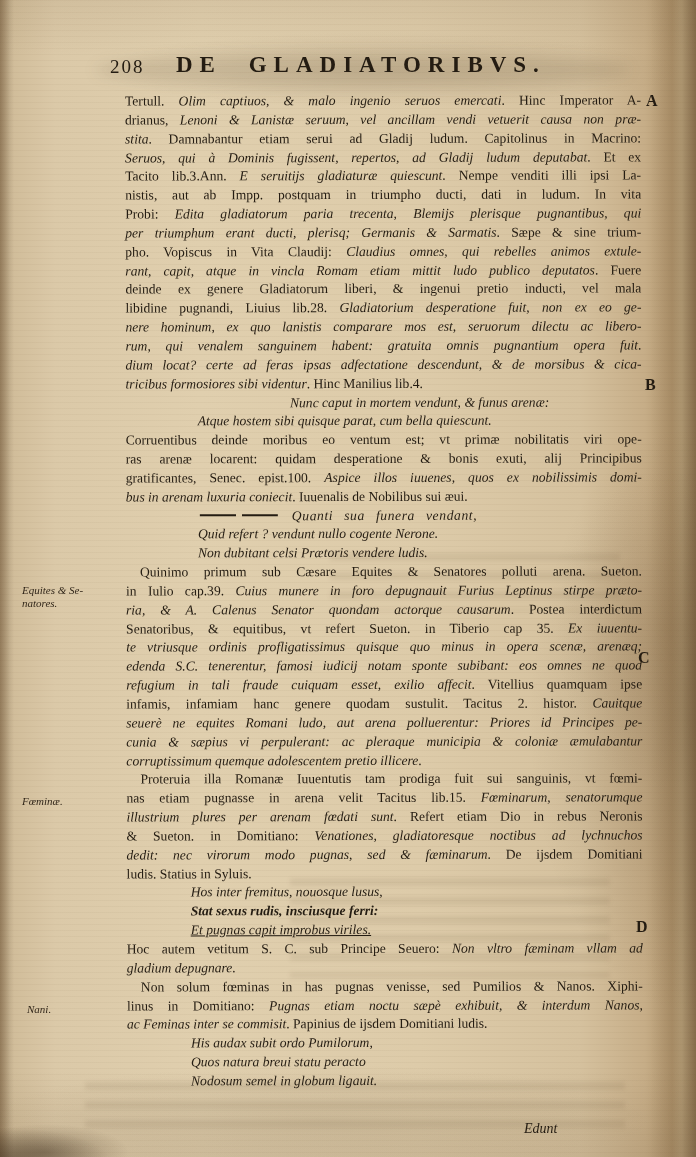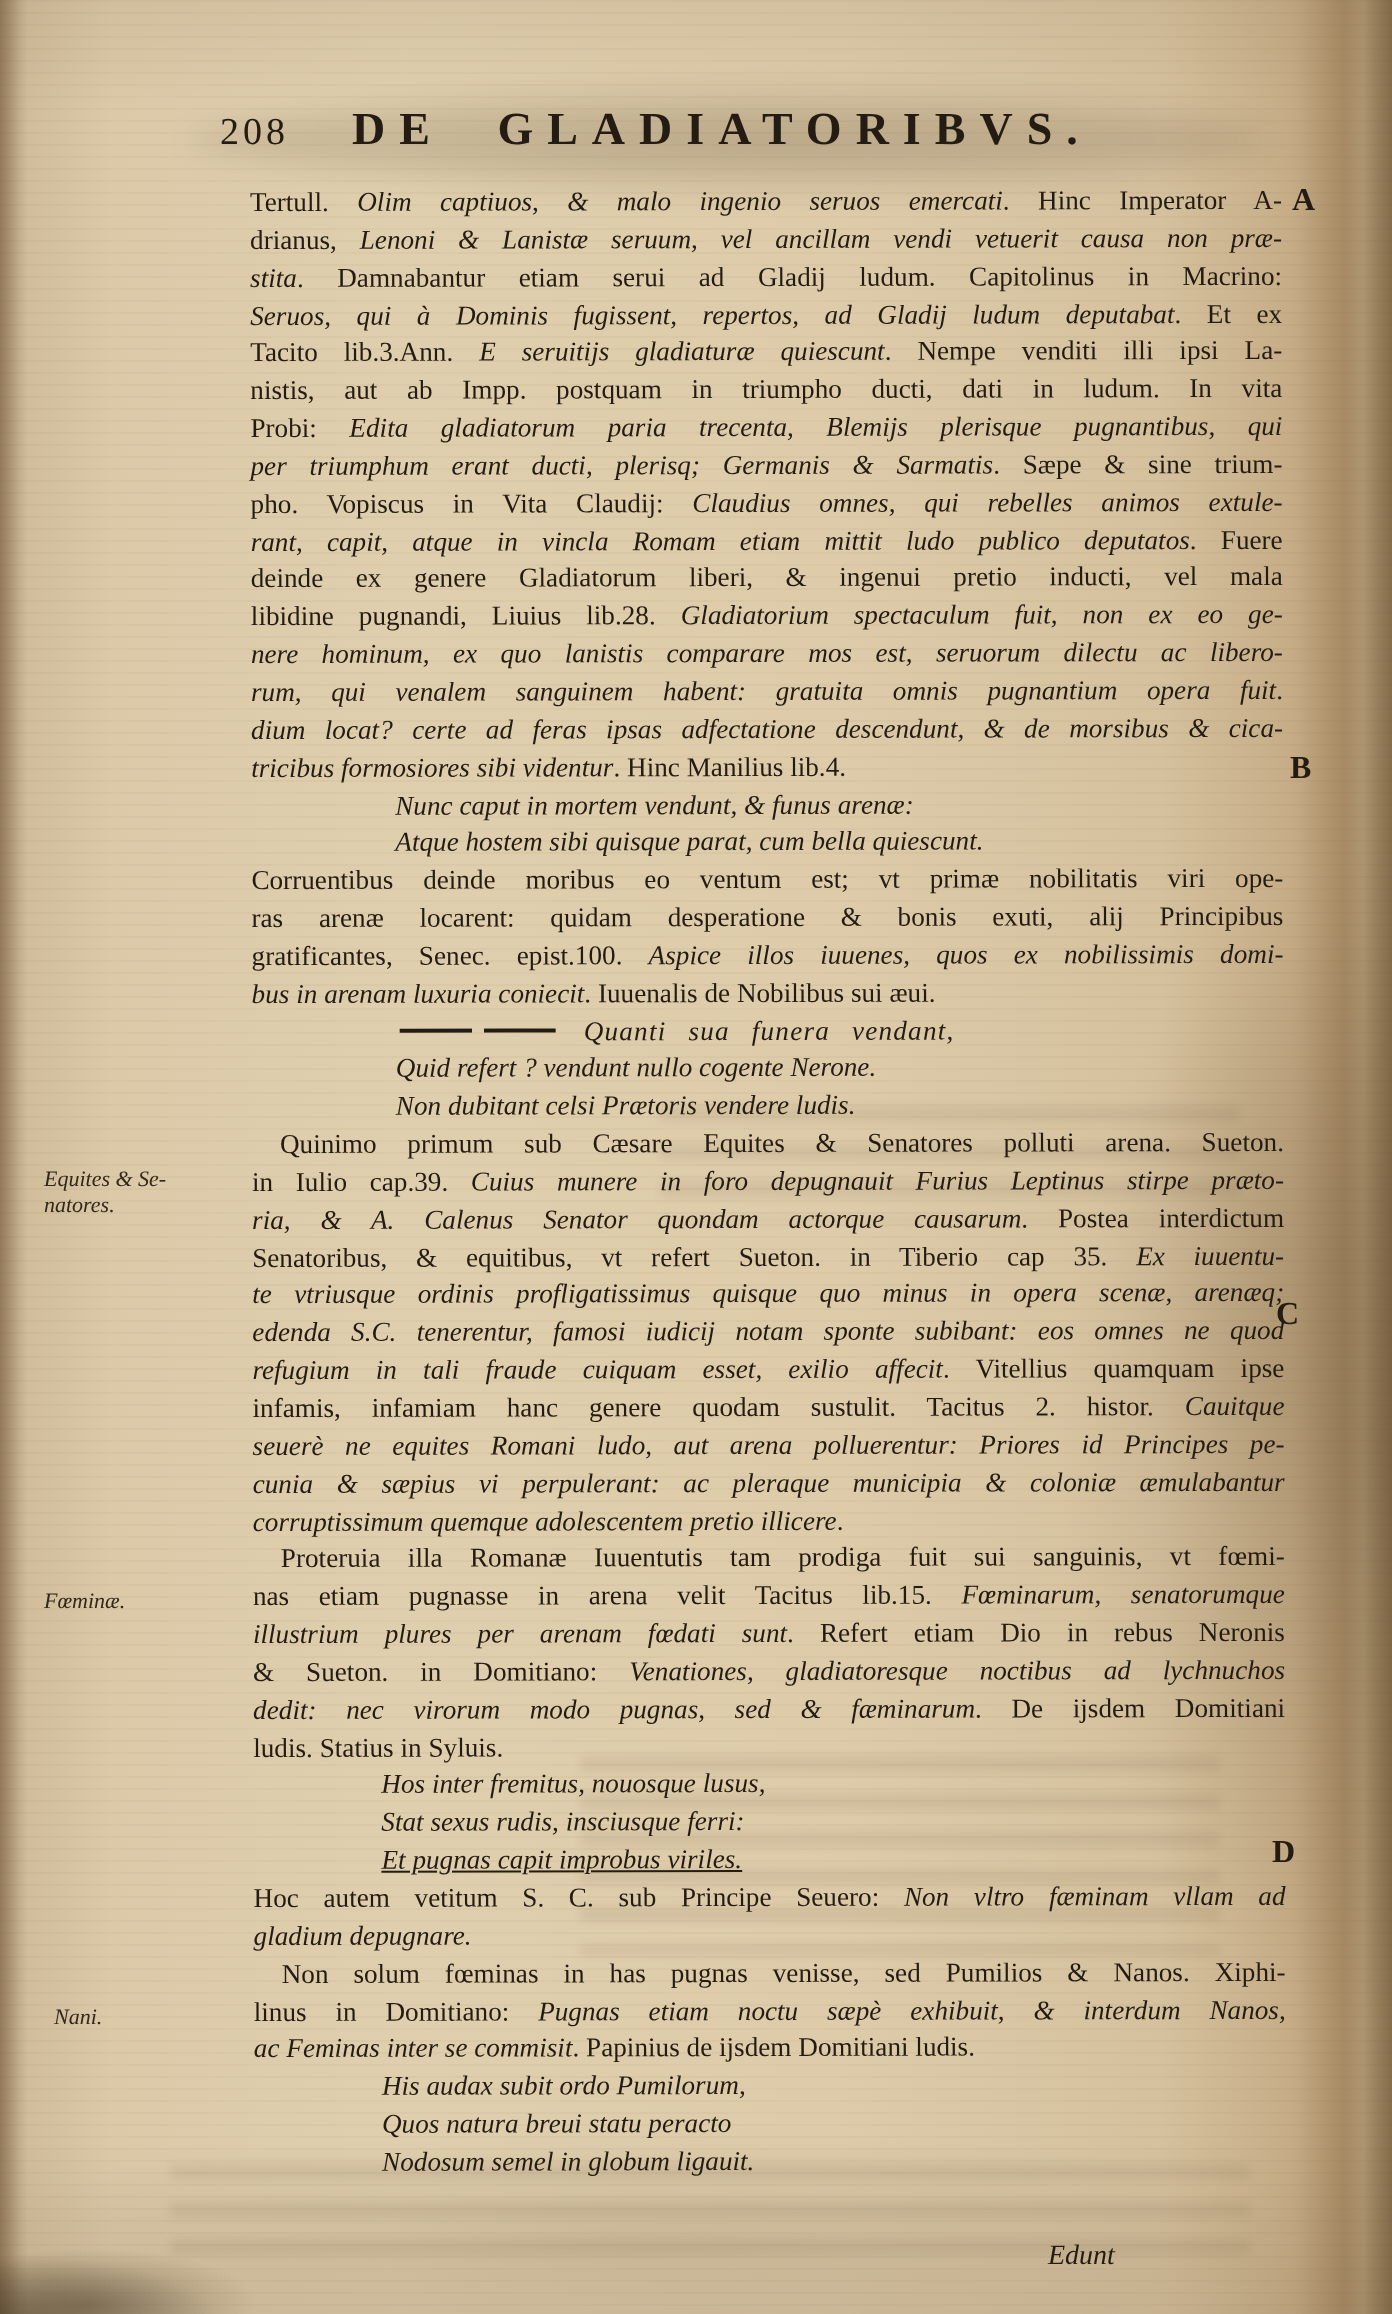--- a/index.html
+++ b/index.html
@@ -80,26 +80,26 @@
       <div class="line j"><span class="ro">drianus, </span><span class="it">Lenoni &amp; Lanistæ seruum, vel ancillam vendi vetuerit causa non præ-</span></div>
       <div class="line j"><span class="it">stita</span><span class="ro">. Damnabantur etiam serui ad Gladij ludum. Capitolinus in Macrino:</span></div>
       <div class="line j"><span class="it">Seruos, qui à Dominis fugissent, repertos, ad Gladij ludum deputabat</span><span class="ro">. Et ex</span></div>
       <div class="line j"><span class="ro">Tacito lib.3.Ann. </span><span class="it">E seruitijs gladiaturæ quiescunt</span><span class="ro">. Nempe venditi illi ipsi La-</span></div>
       <div class="line j"><span class="ro">nistis, aut ab Impp. postquam in triumpho ducti, dati in ludum. In vita</span></div>
       <div class="line j"><span class="ro">Probi: </span><span class="it">Edita gladiatorum paria trecenta, Blemijs plerisque pugnantibus, qui</span></div>
       <div class="line j"><span class="it">per triumphum erant ducti, plerisq; Germanis &amp; Sarmatis</span><span class="ro">. Sæpe &amp; sine trium-</span></div>
       <div class="line j"><span class="ro">pho. Vopiscus in Vita Claudij: </span><span class="it">Claudius omnes, qui rebelles animos extule-</span></div>
       <div class="line j"><span class="it">rant, capit, atque in vincla Romam etiam mittit ludo publico deputatos</span><span class="ro">. Fuere</span></div>
       <div class="line j"><span class="ro">deinde ex genere Gladiatorum liberi, &amp; ingenui pretio inducti, vel mala</span></div>
-      <div class="line j"><span class="ro">libidine pugnandi, Liuius lib.28. </span><span class="it">Gladiatorium spectaculum fuit, non ex eo ge-</span></div>
+      <div class="line j"><span class="ro">libidine pugnandi, Liuius lib.28. </span><span class="it">Gladiatorium desperatione fuit, non ex eo ge-</span></div>
       <div class="line j"><span class="it">nere hominum, ex quo lanistis comparare mos est, seruorum dilectu ac libero-</span></div>
       <div class="line j"><span class="it">rum, qui venalem sanguinem habent: gratuita omnis pugnantium opera fuit</span><span class="ro">.</span></div>
       <div class="line j"><span class="it">dium locat? certe ad feras ipsas adfectatione descendunt, &amp; de morsibus &amp; cica-</span></div>
       <div class="line"><span class="it">tricibus formosiores sibi videntur</span><span class="ro">. Hinc Manilius lib.4.</span></div>
-      <div class="line" style="padding-left: 72px;"><span class="it">Nunc caput in mortem vendunt, &amp; funus arenæ:</span></div>
+      <div class="line" style="padding-left: 72px; text-align: center;"><span class="it">Nunc caput in mortem vendunt, &amp; funus arenæ:</span></div>
       <div class="line" style="padding-left: 72px;"><span class="it">Atque hostem sibi quisque parat, cum bella quiescunt.</span></div>
       <div class="line j"><span class="ro">Corruentibus deinde moribus eo ventum est; vt primæ nobilitatis viri ope-</span></div>
       <div class="line j"><span class="ro">ras arenæ locarent: quidam desperatione &amp; bonis exuti, alij Principibus</span></div>
       <div class="line j"><span class="ro">gratificantes, Senec. epist.100. </span><span class="it">Aspice illos iuuenes, quos ex nobilissimis domi-</span></div>
       <div class="line"><span class="it">bus in arenam luxuria coniecit</span><span class="ro">. Iuuenalis de Nobilibus sui æui.</span></div>
       <div class="line" style="padding-left: 74px;"><span class="leader"></span><span class="it spread">Quanti sua funera vendant,</span></div>
       <div class="line" style="padding-left: 72px;"><span class="it">Quid refert ? vendunt nullo cogente Nerone.</span></div>
       <div class="line" style="padding-left: 72px;"><span class="it">Non dubitant celsi Prætoris vendere ludis.</span></div>
       <div class="line j" style="padding-left: 14px;"><span class="ro">Quinimo primum sub Cæsare Equites &amp; Senatores polluti arena. Sueton.</span></div>
       <div class="line j"><span class="ro">in Iulio cap.39. </span><span class="it">Cuius munere in foro depugnauit Furius Leptinus stirpe præto-</span></div>
@@ -112,21 +112,21 @@
       <div class="line j"><span class="it">seuerè ne equites Romani ludo, aut arena polluerentur: Priores id Principes pe-</span></div>
       <div class="line j"><span class="it">cunia &amp; sæpius vi perpulerant: ac pleraque municipia &amp; coloniæ æmulabantur</span></div>
       <div class="line"><span class="it">corruptissimum quemque adolescentem pretio illicere</span><span class="ro">.</span></div>
       <div class="line j" style="padding-left: 14px;"><span class="ro">Proteruia illa Romanæ Iuuentutis tam prodiga fuit sui sanguinis, vt fœmi-</span></div>
       <div class="line j"><span class="ro">nas etiam pugnasse in arena velit Tacitus lib.15. </span><span class="it">Fœminarum, senatorumque</span></div>
       <div class="line j"><span class="it">illustrium plures per arenam fœdati sunt</span><span class="ro">. Refert etiam Dio in rebus Neronis</span></div>
       <div class="line j"><span class="ro">&amp; Sueton. in Domitiano: </span><span class="it">Venationes, gladiatoresque noctibus ad lychnuchos</span></div>
       <div class="line j"><span class="it">dedit: nec virorum modo pugnas, sed &amp; fæminarum</span><span class="ro">. De ijsdem Domitiani</span></div>
       <div class="line"><span class="ro">ludis. Statius in Syluis.</span></div>
       <div class="line" style="padding-left: 64px;"><span class="it">Hos inter fremitus, nouosque lusus,</span></div>
-      <div class="line" style="padding-left: 64px;"><span class="it">Stat sexus rudis, insciusque ferri:</span></div>
+      <div class="line" style="padding-left: 64px; font-weight: bold;"><span class="it">Stat sexus rudis, insciusque ferri:</span></div>
       <div class="line" style="padding-left: 64px; text-decoration: underline;"><span class="it">Et pugnas capit improbus viriles.</span></div>
       <div class="line j"><span class="ro">Hoc autem vetitum S. C. sub Principe Seuero: </span><span class="it">Non vltro fæminam vllam ad</span></div>
       <div class="line"><span class="it">gladium depugnare.</span></div>
       <div class="line j" style="padding-left: 14px;"><span class="ro">Non solum fœminas in has pugnas venisse, sed Pumilios &amp; Nanos. Xiphi-</span></div>
       <div class="line j"><span class="ro">linus in Domitiano: </span><span class="it">Pugnas etiam noctu sæpè exhibuit, &amp; interdum Nanos,</span></div>
       <div class="line"><span class="it">ac Feminas inter se commisit</span><span class="ro">. Papinius de ijsdem Domitiani ludis.</span></div>
       <div class="line" style="padding-left: 64px;"><span class="it">His audax subit ordo Pumilorum,</span></div>
       <div class="line" style="padding-left: 64px;"><span class="it">Quos natura breui statu peracto</span></div>
       <div class="line" style="padding-left: 64px;"><span class="it">Nodosum semel in globum ligauit.</span></div>
     </div>

